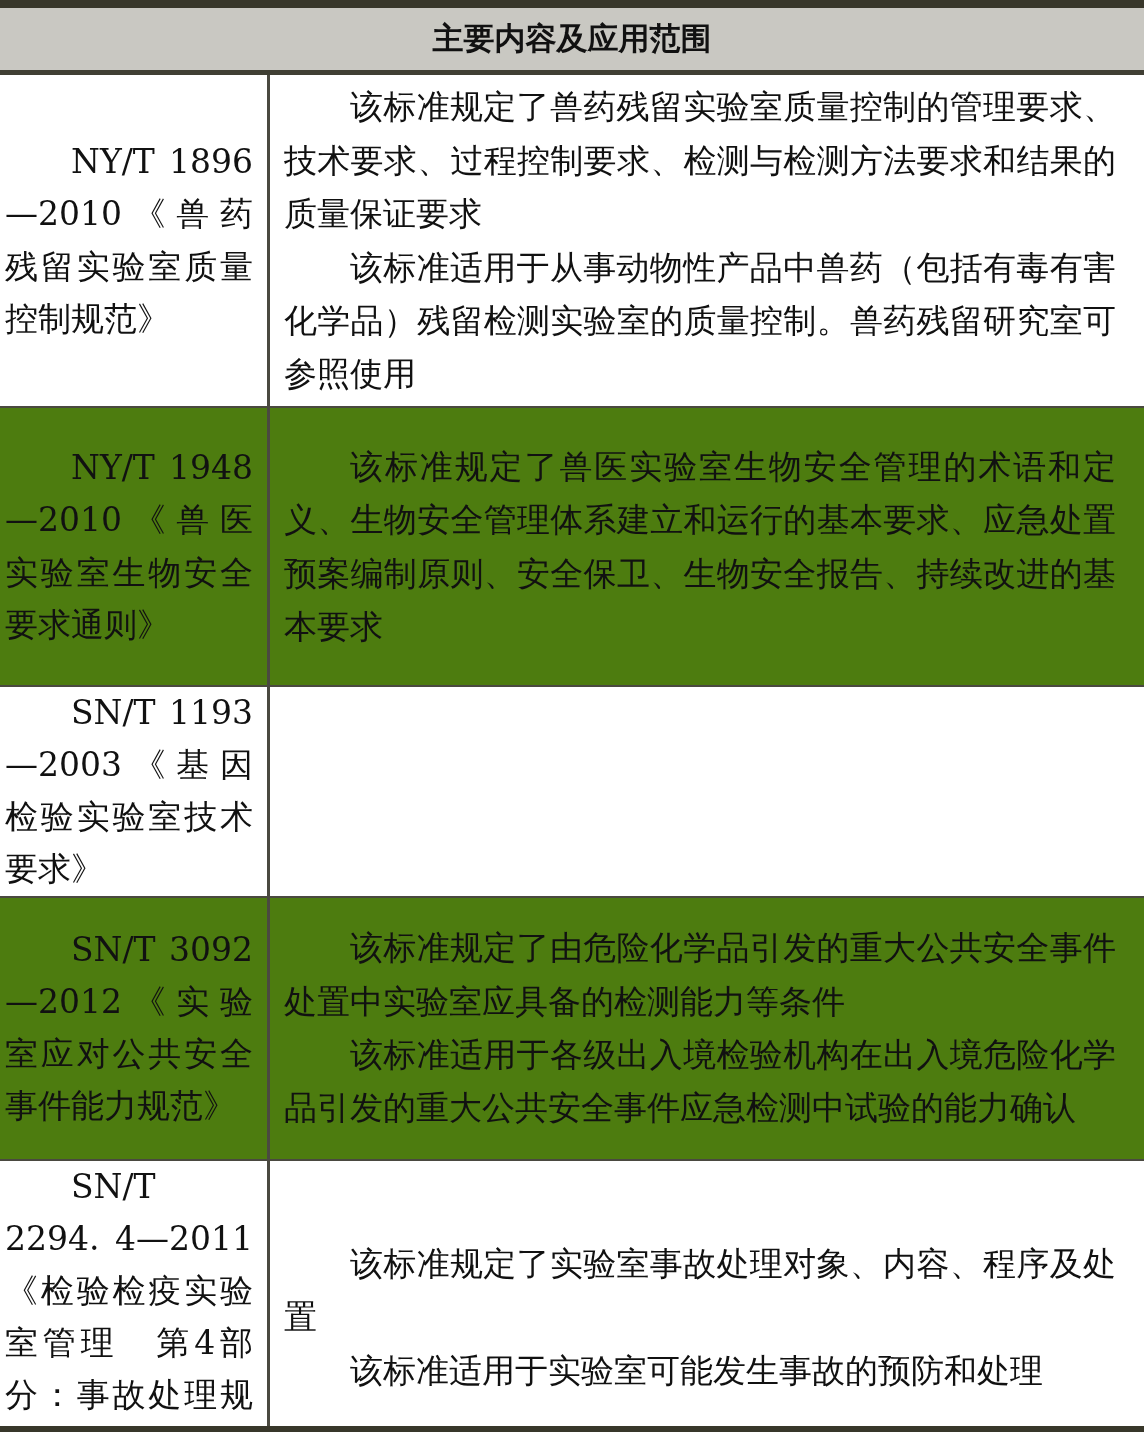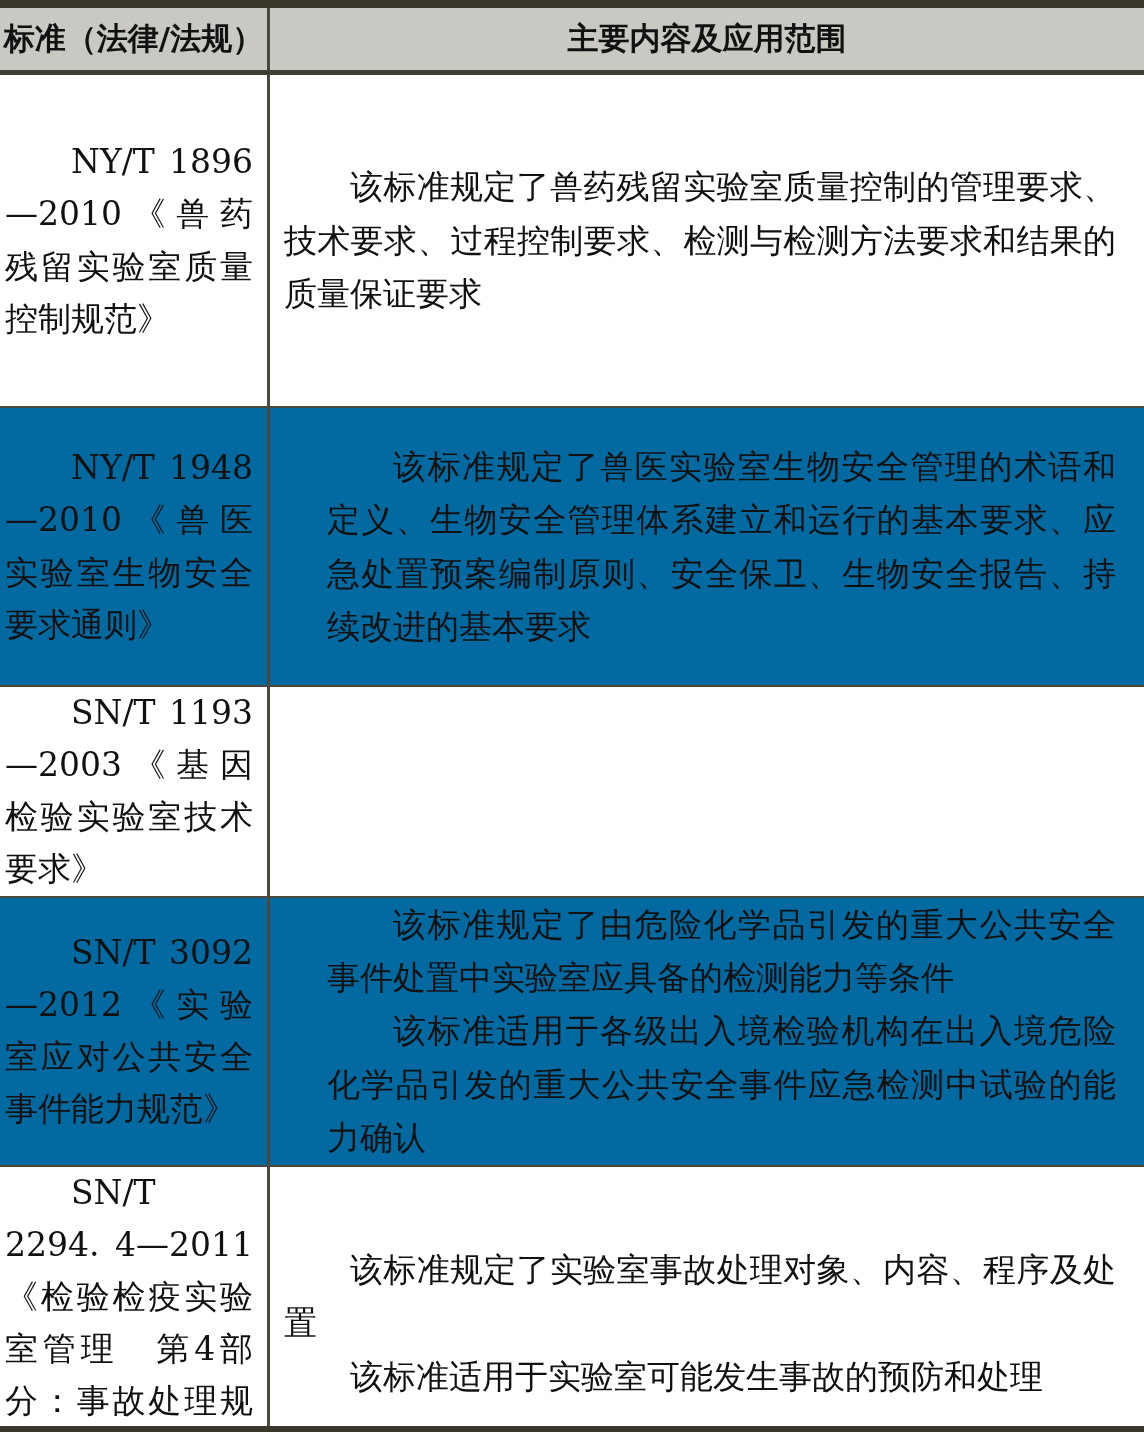--- a/index.html
+++ b/index.html
@@ -37,21 +37,21 @@
   .col-std   { width: 270px; flex: 0 0 270px; box-sizing: border-box; }
   .col-body  { flex: 1 1 auto; box-sizing: border-box; }
   .divider-r { border-right: 3px solid #4a4940; }
 
   .trow {
     display: flex;
     border-bottom: 2px solid #4a4940;
     background: #ffffff;
   }
   .trow:last-child { border-bottom: none; }
-  .trow.shaded { background: #0369a1; gap: 43px; }
+  .trow.shaded { background: #4d7c0f; }
 
   .row-1 { flex: 0 0 331px; }
   .row-2 { flex: 0 0 277px; }
   .row-3 { flex: 0 0 184px; }
   .row-4 { flex: 0 0 261px; }
   .row-5 { flex: 1 1 auto; }
 
   .cell-std {
     display: flex;
     flex-direction: column;
@@ -80,30 +80,30 @@
     text-align: justify;
     text-justify: inter-character;
   }
 </style>
 </head>
 <body>
 
 <div class="page">
 
   <div class="thead">
-    <div class="hcell col-std divider-r">标准（法律/法规）</div>
     <div class="hcell col-body">主要内容及应用范围</div>
   </div>
 
   <div class="trow row-1">
     <div class="cell-std col-std divider-r">
       <div class="std-text">NY/T 1896—2010《兽药残留实验室质量控制规范》</div>
     </div>
     <div class="cell-content col-body">
       <p>该标准规定了兽药残留实验室质量控制的管理要求、技术要求、过程控制要求、检测与检测方法要求和结果的质量保证要求</p>
+      <p>该标准适用于从事动物性产品中兽药（包括有毒有害化学品）残留检测实验室的质量控制。兽药残留研究室可参照使用</p>
     </div>
   </div>
 
   <div class="trow row-2 shaded">
     <div class="cell-std col-std divider-r">
       <div class="std-text">NY/T 1948—2010《兽医实验室生物安全要求通则》</div>
     </div>
     <div class="cell-content col-body">
       <p>该标准规定了兽医实验室生物安全管理的术语和定义、生物安全管理体系建立和运行的基本要求、应急处置预案编制原则、安全保卫、生物安全报告、持续改进的基本要求</p>
     </div>

